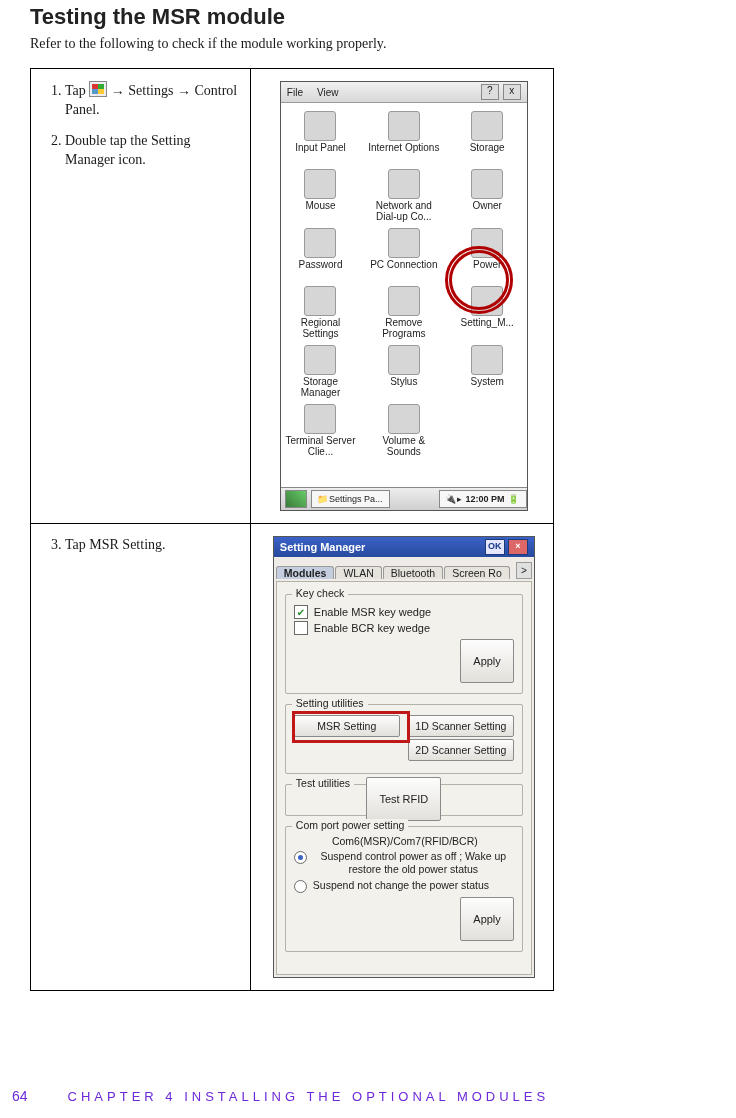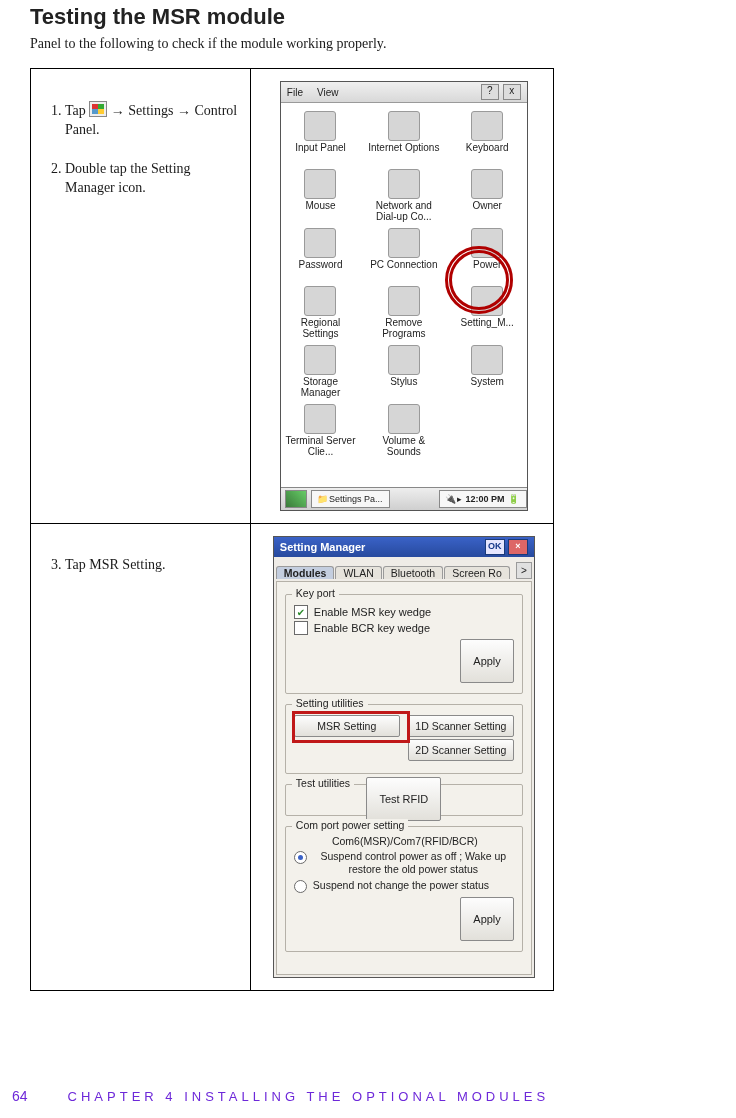--- a/index.html
+++ b/index.html
@@ -4,21 +4,21 @@
 <style>
   html,body{margin:0;padding:0;background:#fff;font-family:Georgia,"Times New Roman",serif;color:#1a1a1a;}
   .page{width:584px;height:1118px;position:relative;box-sizing:border-box;padding:0 30px;}
   .section-title{font-family:Arial,Helvetica,sans-serif;font-weight:bold;font-size:22px;color:#222;margin:0 0 6px 0;padding-top:4px;}
   .intro{font-size:14px;margin:0 0 16px 0;}
   table.outer{width:100%;border-collapse:collapse;}
   table.outer td{border:1px solid #000;vertical-align:top;padding:12px 12px 12px 16px;}
   td.instr{width:42%;}
   td.shot{width:58%;text-align:center;}
   ol.steps{margin:0;padding-left:18px;font-size:14px;}
-  ol.steps li{margin-bottom:12px;line-height:1.35;margin-top:20px;}
+  ol.steps li{margin-bottom:12px;line-height:1.35;}
   .win-icon{display:inline-block;width:16px;height:14px;vertical-align:-2px;border:1px solid #888;background:#eee;position:relative;}
   .win-icon::before{content:"";position:absolute;inset:2px;background:
     linear-gradient(#d33 0 50%,#59c 50% 100%) left/50% 100% no-repeat,
     linear-gradient(#3a3 0 50%,#fc3 50% 100%) right/50% 100% no-repeat;}
 
   
   .cp{width:246px;height:428px;margin:0 auto;border:1px solid #555;background:#fff;font-family:Tahoma,Arial,sans-serif;font-size:10px;color:#222;position:relative;filter:blur(.35px);}
   .cp-menubar{height:20px;background:linear-gradient(#f0f0f0,#d8d8d8);border-bottom:1px solid #9a9a9a;display:flex;align-items:center;padding:0 6px;gap:14px;}
   .cp-menubar .right{margin-left:auto;display:flex;gap:4px;}
   .cp-menubar .btn{border:1px solid #888;width:16px;height:14px;background:#ddd;font-size:10px;line-height:12px;text-align:center;}
@@ -62,21 +62,21 @@
   .footer{position:absolute;bottom:14px;left:12px;right:30px;display:flex;align-items:center;font-family:Arial,Helvetica,sans-serif;color:#6d28d9;}
   .footer .pg{font-size:14px;margin-right:40px;}
   .footer .chap{font-size:13px;letter-spacing:4px;}
 </style>
 </head>
 <body>
 
 <div class="page">
 
   <h2 class="section-title">Testing the MSR module</h2>
-  <p class="intro">Panel to the following to check if the module working properly.</p>
+  <p class="intro">Refer to the following to check if the module working properly.</p>
 
   <table class="outer">
 
     <tbody>
         <tr>
       <td class="instr">
         <ol class="steps" start="1">
           <li>
             <span>Tap </span><span class="win-icon"></span><span> → Settings → Control Panel.</span>
           </li>
@@ -98,21 +98,21 @@
                 <div class="cp-item">
                   <div class="cp-ico"></div>
                   <div class="cp-lbl">Input Panel</div>
                 </div>
                 <div class="cp-item">
                   <div class="cp-ico"></div>
                   <div class="cp-lbl">Internet Options</div>
                 </div>
                 <div class="cp-item">
                   <div class="cp-ico"></div>
-                  <div class="cp-lbl">Keyboard</div>
+                  <div class="cp-lbl">Storage</div>
                 </div>
                 <div class="cp-item">
                   <div class="cp-ico"></div>
                   <div class="cp-lbl">Mouse</div>
                 </div>
                 <div class="cp-item">
                   <div class="cp-ico"></div>
                   <div class="cp-lbl">Network and Dial-up Co...</div>
                 </div>
                 <div class="cp-item">
@@ -199,21 +199,21 @@
           <div class="sm-tabs">
             <div class="sm-tab active">Modules</div>
             <div class="sm-tab">WLAN</div>
             <div class="sm-tab">Bluetooth</div>
             <div class="sm-tab">Screen Ro</div>
             <div class="more">&gt;</div>
           </div>
           <div class="sm-body">
 
             <div class="grp">
-              <span class="legend">Key port</span>
+              <span class="legend">Key check</span>
               <div class="chk">
                 <span class="chkbox">✔</span>
                 <span>Enable MSR key wedge</span>
               </div>
               <div class="chk">
                 <span class="chkbox"></span>
                 <span>Enable BCR key wedge</span>
               </div>
               <div class="btn-row">
                     <span class="btn3d">Apply</span>

